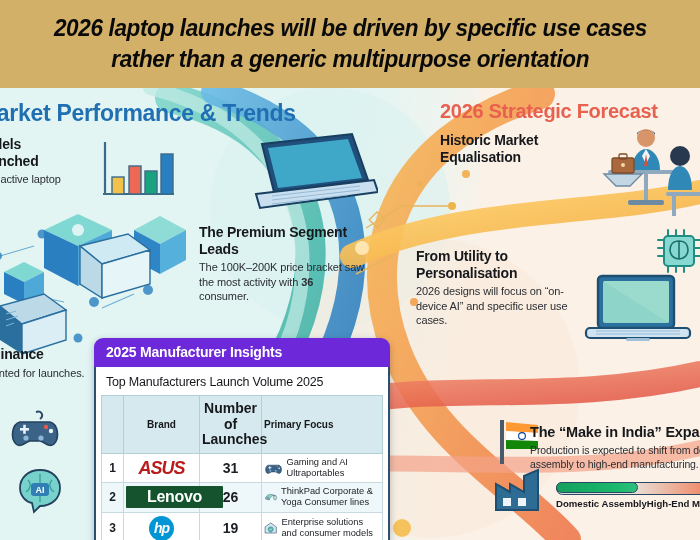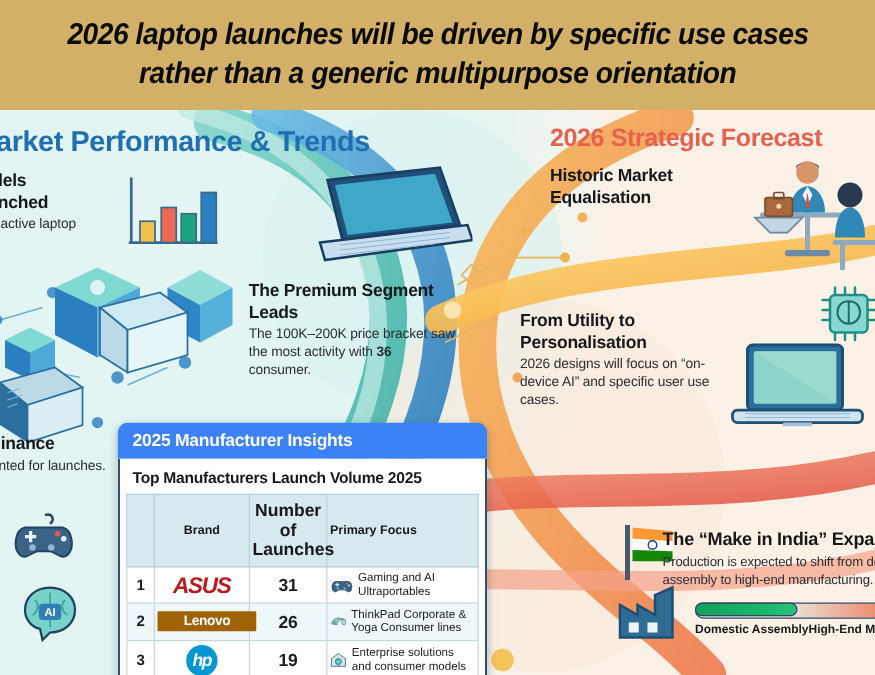--- a/index.html
+++ b/index.html
@@ -81,31 +81,31 @@
   
   .barchart { position: absolute; left: 98px; top: 140px; width: 78px; height: 62px; z-index: 21; }
 
   
   .table-card {
     position: absolute; left: 94px; top: 338px; width: 296px; z-index: 30;
     border-radius: 9px; overflow: hidden;
     box-shadow: 0 2px 7px rgba(20,40,70,.28);
   }
   .table-banner {
-    background: #3b82f6; color: #ffffff;
+    background: #6d28d9; color: #ffffff;
     font-size: 14px; font-weight: 700; padding: 6px 12px 7px;
     letter-spacing: -0.2px;
   }
   .table-inner {
     background: #ffffff; border: 2px solid #2c4f6e;
     border-top: none; border-radius: 0 0 9px 9px;
     padding: 5px 5px 6px;
   }
   .table-subtitle {
-    font-size: 12.5px; font-weight: 700; color: #16181c;
+    font-size: 12.5px; font-weight: 400; color: #16181c;
     padding: 3px 5px 6px; letter-spacing: -0.2px;
   }
   table { width: 100%; border-collapse: collapse; table-layout: fixed; }
   thead th {
     background: #d6e9ee; color: #16181c;
     font-size: 10px; font-weight: 700; line-height: 1.12;
     padding: 5px 2px; border: 1px solid #b6cfd7; text-align: center;
   }
   tbody td {
     border: 1px solid #c8d9e0; padding: 3px 2px;
@@ -118,22 +118,22 @@
   .c-num   { width: 62px;  text-align: center; font-size: 14px; font-weight: 700; }
   .c-focus { text-align: left; padding-left: 2px; }
   .focus-wrap { display: flex; align-items: center; gap: 4px; }
   .focus-txt { font-size: 9.3px; line-height: 1.2; }
 
   .logo-asus {
     font-size: 18px; font-weight: 700; font-style: italic;
     color: #b91c1c; letter-spacing: -1px;
   }
   .logo-lenovo {
-    display: inline-block; background: #a16207; color: #fff;
-    font-size: 11px; font-weight: 700; padding: 2px 21px; border-radius: 1px;
+    display: inline-block; background: #14532d; color: #fff;
+    font-size: 16px; font-weight: 700; padding: 2px 21px; border-radius: 1px;
     letter-spacing: -0.3px;
   }
   .logo-hp {
     display: inline-flex; align-items: center; justify-content: center;
     width: 25px; height: 25px; border-radius: 50%;
     background: #0096d6; color: #fff;
     font-size: 14px; font-weight: 700; font-style: italic;
     letter-spacing: -1px;
     text-align: center;
   }

